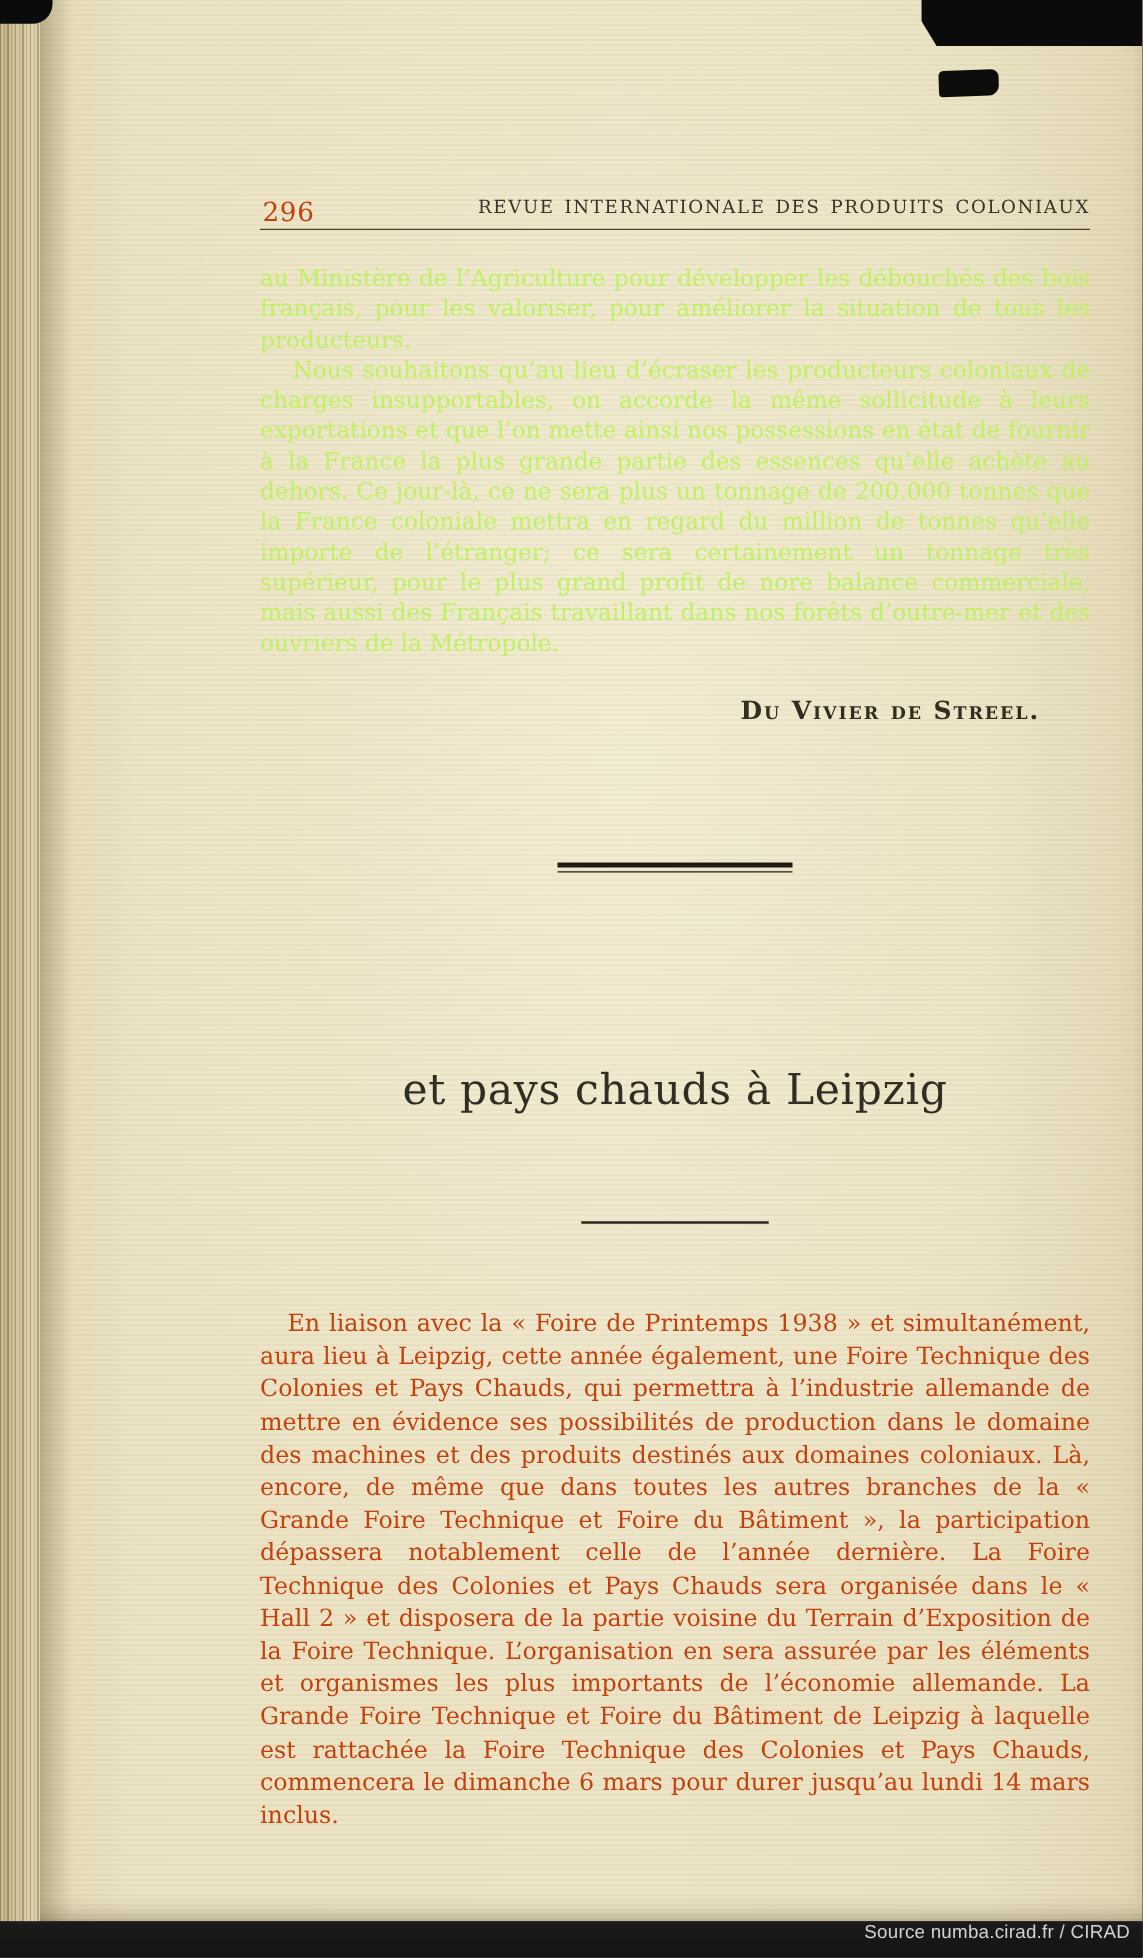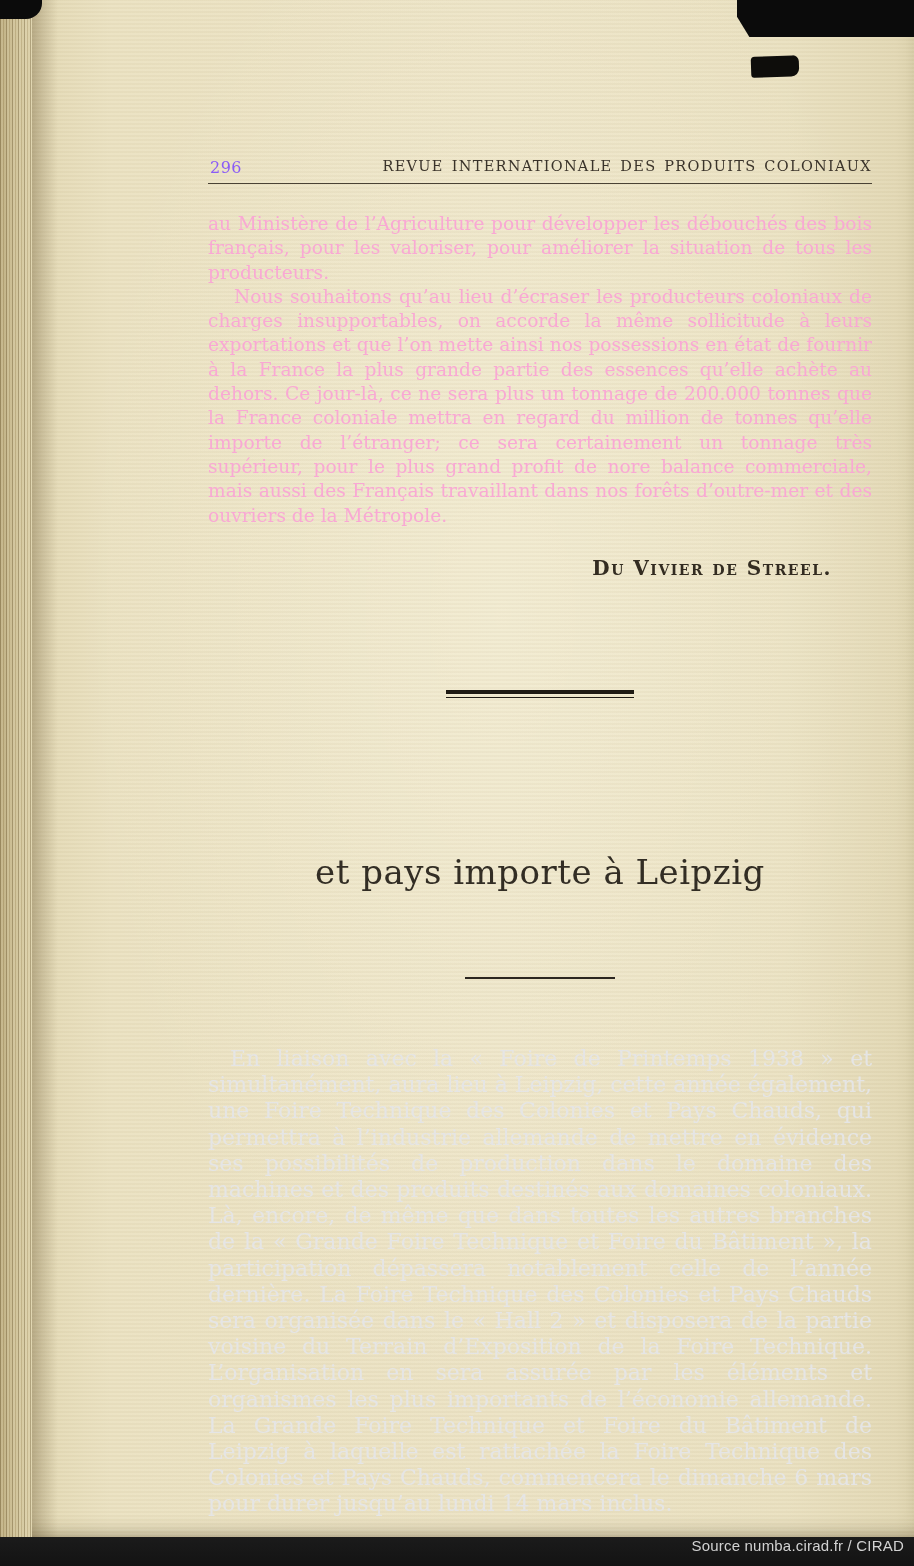--- a/index.html
+++ b/index.html
@@ -87,23 +87,23 @@
     color: #332c21;
   }
   .header-block {
     position: absolute;
     left: 0; top: 158px;
     width: 664px;
   }
   .page-number {
     position: absolute;
     left: 2px; top: 0;
-    font-size: 16px;
+    font-size: 21px;
     letter-spacing: 0.5px;
-    color: #8b5cf6;
+    color: #c2410c;
   }
   .journal-title {
     text-align: right;
     font-size: 14.5px;
     letter-spacing: 1.3px;
     word-spacing: 2px;
     color: #3a332a;
     padding-left: 30px;
     white-space: nowrap;
   }
@@ -112,21 +112,21 @@
     border-top: 1.5px solid #4a4234;
     height: 0;
   }
   .block-one {
     position: absolute;
     left: 0; top: 212px;
     width: 664px;
     font-size: 18.6px;
     line-height: 24.3px;
     text-align: justify;
-    color: #f9a8d4;
+    color: #bef264;
   }
   .block-one p { margin: 0; }
   .block-one p.indented { text-indent: 26px; }
   .signature {
     position: absolute;
     left: 0; top: 556px;
     width: 624px;
     text-align: right;
     font-variant: small-caps;
     font-size: 20px;
@@ -155,24 +155,24 @@
   .title-rule {
     position: absolute;
     left: 257px; top: 977px;
     width: 150px;
     border-top: 2px solid #2b2620;
   }
   .block-two {
     position: absolute;
     left: 0; top: 1046px;
     width: 664px;
-    font-size: 22px;
+    font-size: 19px;
     line-height: 26.2px;
     text-align: justify;
-    color: #e5e5e5;
+    color: #c2410c;
   }
   .block-two p { margin: 0; text-indent: 22px; }
   
   .footer-bar {
     position: absolute;
     left: 0; top: 1537px;
     width: 914px;
     height: 29px;
     background: linear-gradient(180deg, #1b1b1b, #131313);
     display: flex;
@@ -211,21 +211,21 @@
     <div class="block-one">
       <p>au Ministère de l’Agriculture pour développer les débouchés des bois français, pour les valoriser, pour améliorer la situation de tous les producteurs.</p>
       <p class="indented">Nous souhaitons qu’au lieu d’écraser les producteurs coloniaux de charges insupportables, on accorde la même sollicitude à leurs exportations et que l’on mette ainsi nos possessions en état de fournir à la France la plus grande partie des essences qu’elle achète au dehors. Ce jour-là, ce ne sera plus un tonnage de 200.000 tonnes que la France coloniale mettra en regard du million de tonnes qu’elle importe de l’étranger; ce sera certainement un tonnage très supérieur, pour le plus grand profit de nore balance commerciale, mais aussi des Français travaillant dans nos forêts d’outre-mer et des ouvriers de la Métropole.</p>
     </div>
 
     <div class="signature">Du Vivier de Streel.</div>
 
     <div class="divider"></div>
 
     <div class="title-block">
-      <div>et pays importe à Leipzig</div>
+      <div>et pays chauds à Leipzig</div>
     </div>
 
     <div class="title-rule"></div>
 
     <div class="block-two">
       <p>En liaison avec la « Foire de Printemps 1938 » et simultanément, aura lieu à Leipzig, cette année également, une Foire Technique des Colonies et Pays Chauds, qui permettra à l’industrie allemande de mettre en évidence ses possibilités de production dans le domaine des machines et des produits destinés aux domaines coloniaux. Là, encore, de même que dans toutes les autres branches de la « Grande Foire Technique et Foire du Bâtiment », la participation dépassera notablement celle de l’année dernière. La Foire Technique des Colonies et Pays Chauds sera organisée dans le « Hall 2 » et disposera de la partie voisine du Terrain d’Exposition de la Foire Technique. L’organisation en sera assurée par les éléments et organismes les plus importants de l’économie allemande. La Grande Foire Technique et Foire du Bâtiment de Leipzig à laquelle est rattachée la Foire Technique des Colonies et Pays Chauds, commencera le dimanche 6 mars pour durer jusqu’au lundi 14 mars inclus.</p>
     </div>
 
   </div>
 

